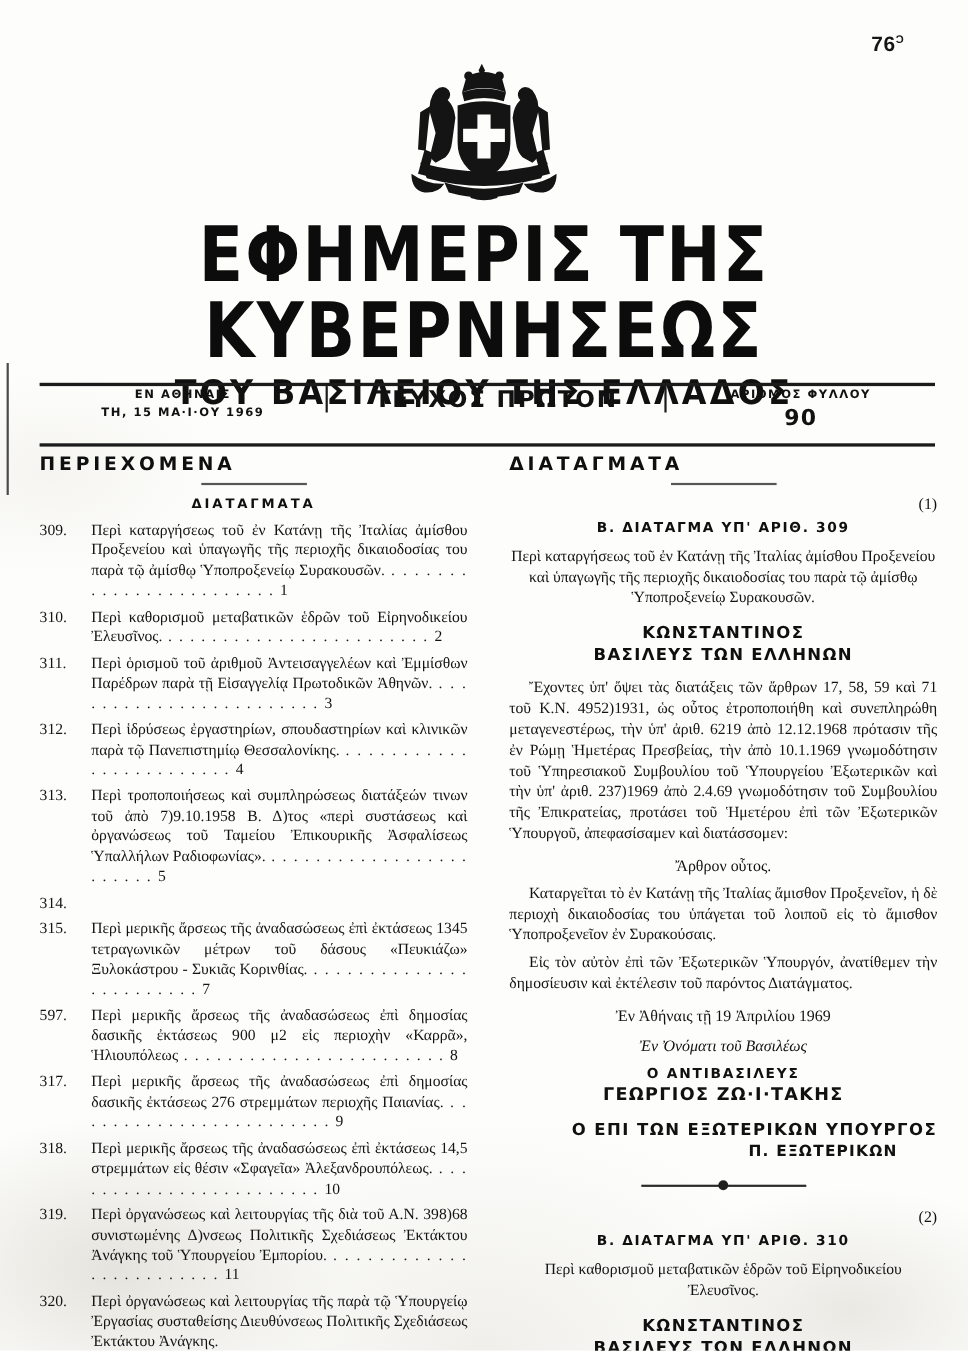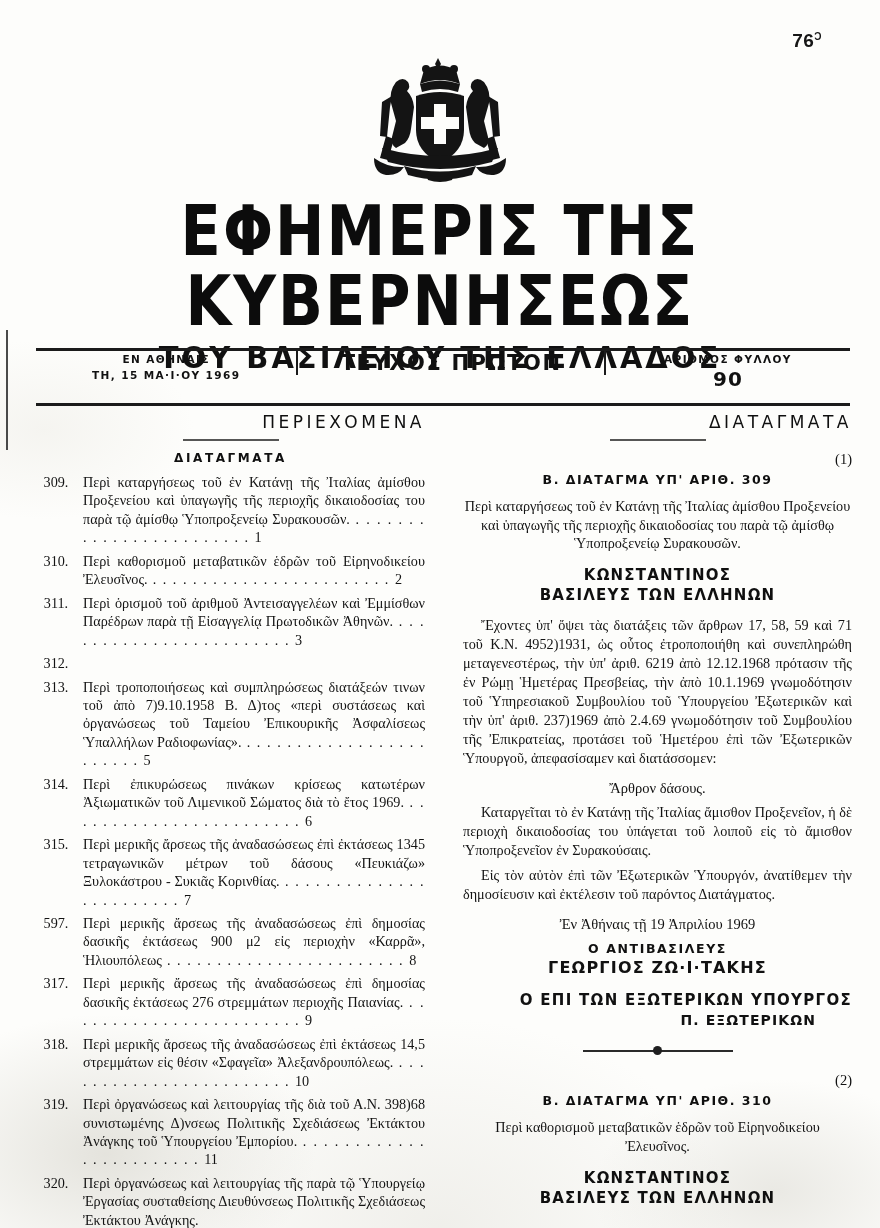--- a/index.html
+++ b/index.html
@@ -143,23 +143,23 @@
     right: 28px;
     top: 412px;
     display: flex;
     gap: 22px;
   }
   .col { width: 50%; }
   .col-left  { padding-right: 6px; }
   .col-right { padding-left: 10px; }
 
   .sec-title {
-    text-align: right;
-    font-family: "DejaVu Sans", sans-serif;
-    font-weight: normal;
+    text-align: left;
+    font-family: "DejaVu Sans", sans-serif;
+    font-weight: bold;
     font-size: 17px;
     letter-spacing: 3.5px;
     color: #0f0f0f;
   }
   .rule-short {
     width: 96px;
     height: 2px;
     background: #2c2c2c;
     margin: 7px auto 10px auto;
     opacity: 0.8;
@@ -178,21 +178,21 @@
   .toc-list { margin: 0; padding: 0; list-style: none; }
   .toc-item {
     display: flex;
     font-size: 14.2px;
     line-height: 1.30;
     margin-bottom: 5px;
     color: #131313;
   }
   .toc-num {
     flex: 0 0 40px;
-    text-align: center;
+    text-align: left;
     padding-right: 7px;
     font-weight: normal;
   }
   .toc-text {
     flex: 1 1 auto;
     text-align: justify;
     hyphens: none;
   }
   .leader { letter-spacing: 1.5px; }
   .pg { font-weight: normal; }
@@ -379,28 +379,28 @@
           <li class="toc-item">
             <span class="toc-num">310.</span>
             <span class="toc-text">Περὶ καθορισμοῦ μεταβατικῶν ἑδρῶν τοῦ Εἰρηνοδικείου Ἐλευσῖνος.<span class="leader"> . . .  . . .  . . .  . . .  . . .  . . .  . . .  . . . </span><span class="pg">2</span></span>
           </li>
           <li class="toc-item">
             <span class="toc-num">311.</span>
             <span class="toc-text">Περὶ ὁρισμοῦ τοῦ ἀριθμοῦ Ἀντεισαγγελέων καὶ Ἐμμίσθων Παρέδρων παρὰ τῇ Εἰσαγγελίᾳ Πρωτοδικῶν Ἀθηνῶν.<span class="leader"> . . .  . . .  . . .  . . .  . . .  . . .  . . .  . . . </span><span class="pg">3</span></span>
           </li>
           <li class="toc-item">
             <span class="toc-num">312.</span>
+            <span class="toc-text">Περὶ ἱδρύσεως ἐργαστηρίων, σπουδαστηρίων καὶ κλινικῶν παρὰ τῷ Πανεπιστημίῳ Θεσσαλονίκης.<span class="leader"> . . .  . . .  . . .  . . .  . . .  . . .  . . .  . . . </span><span class="pg">4</span></span>
           </li>
           <li class="toc-item">
             <span class="toc-num">313.</span>
             <span class="toc-text">Περὶ τροποποιήσεως καὶ συμπληρώσεως διατάξεών τινων τοῦ ἀπὸ 7)9.10.1958 Β. Δ)τος «περὶ συστάσεως καὶ ὀργανώσεως τοῦ Ταμείου Ἐπικουρικῆς Ἀσφαλίσεως Ὑπαλλήλων Ραδιοφωνίας».<span class="leader"> . . .  . . .  . . .  . . .  . . .  . . .  . . .  . . . </span><span class="pg">5</span></span>
           </li>
           <li class="toc-item">
             <span class="toc-num">314.</span>
-            <span class="toc-text">Περὶ ἐπικυρώσεως πινάκων κρίσεως κατωτέρων Ἀξιωματικῶν τοῦ Λιμενικοῦ Σώματος διὰ τὸ ἔτος 1969.<span class="leader"> . . .  . . .  . . .  . . .  . . .  . . .  . . .  . . . </span><span class="pg">6</span></span>
           </li>
           <li class="toc-item">
             <span class="toc-num">315.</span>
             <span class="toc-text">Περὶ μερικῆς ἄρσεως τῆς ἀναδασώσεως ἐπὶ ἐκτάσεως 1345 τετραγωνικῶν μέτρων τοῦ δάσους «Πευκιάζω» Ξυλοκάστρου - Συκιᾶς Κορινθίας.<span class="leader"> . . .  . . .  . . .  . . .  . . .  . . .  . . .  . . . </span><span class="pg">7</span></span>
           </li>
           <li class="toc-item">
             <span class="toc-num">597.</span>
             <span class="toc-text">Περὶ μερικῆς ἄρσεως τῆς ἀναδασώσεως ἐπὶ δημοσίας δασικῆς ἐκτάσεως 900 μ2 εἰς περιοχὴν «Καρρᾶ», Ἡλιουπόλεως<span class="leader"> . . .  . . .  . . .  . . .  . . .  . . .  . . .  . . . </span><span class="pg">8</span></span>
           </li>
           <li class="toc-item">
@@ -429,24 +429,25 @@
 
       <div>
         <div class="decree-num">(1)</div>
         <div class="decree-head">Β. ΔΙΑΤΑΓΜΑ ΥΠ' ΑΡΙΘ. 309</div>
         <div class="decree-subject">Περὶ καταργήσεως τοῦ ἐν Κατάνῃ τῆς Ἰταλίας ἀμίσθου Προξενείου καὶ ὑπαγωγῆς τῆς περιοχῆς δικαιοδοσίας του παρὰ τῷ ἀμίσθῳ Ὑποπροξενείῳ Συρακουσῶν.</div>
         <div class="king">
           <div>ΚΩΝΣΤΑΝΤΙΝΟΣ</div>
           <div>ΒΑΣΙΛΕΥΣ ΤΩΝ ΕΛΛΗΝΩΝ</div>
         </div>
         <p class="body-par">Ἔχοντες ὑπ' ὄψει τὰς διατάξεις τῶν ἄρθρων 17, 58, 59 καὶ 71 τοῦ Κ.Ν. 4952)1931, ὡς οὗτος ἐτροποποιήθη καὶ συνεπληρώθη μεταγενεστέρως, τὴν ὑπ' ἀριθ. 6219 ἀπὸ 12.12.1968 πρότασιν τῆς ἐν Ρώμῃ Ἡμετέρας Πρεσβείας, τὴν ἀπὸ 10.1.1969 γνωμοδότησιν τοῦ Ὑπηρεσιακοῦ Συμβουλίου τοῦ Ὑπουργείου Ἐξωτερικῶν καὶ τὴν ὑπ' ἀριθ. 237)1969 ἀπὸ 2.4.69 γνωμοδότησιν τοῦ Συμβουλίου τῆς Ἐπικρατείας, προτάσει τοῦ Ἡμετέρου ἐπὶ τῶν Ἐξωτερικῶν Ὑπουργοῦ, ἀπεφασίσαμεν καὶ διατάσσομεν:</p>
-        <div class="center-line">Ἄρθρον δάσους.</div>
+        <div class="center-line">Ἄρθρον οὗτος.</div>
         <p class="body-par">Καταργεῖται τὸ ἐν Κατάνῃ τῆς Ἰταλίας ἄμισθον Προξενεῖον, ἡ δὲ περιοχὴ δικαιοδοσίας του ὑπάγεται τοῦ λοιποῦ εἰς τὸ ἄμισθον Ὑποπροξενεῖον ἐν Συρακούσαις.</p>
         <p class="body-par">Εἰς τὸν αὐτὸν ἐπὶ τῶν Ἐξωτερικῶν Ὑπουργόν, ἀνατίθεμεν τὴν δημοσίευσιν καὶ ἐκτέλεσιν τοῦ παρόντος Διατάγματος.</p>
         <div class="center-line">Ἐν Ἀθήναις τῇ 19 Ἀπριλίου 1969</div>
+        <div class="center-italic">Ἐν Ὀνόματι τοῦ Βασιλέως</div>
         <div class="sig-role">Ο ΑΝΤΙΒΑΣΙΛΕΥΣ</div>
         <div class="sig-name">ΓΕΩΡΓΙΟΣ ΖΩ·Ι·ΤΑΚΗΣ</div>
         <div class="minister-role">Ο ΕΠΙ ΤΩΝ ΕΞΩΤΕΡΙΚΩΝ ΥΠΟΥΡΓΟΣ</div>
         <div class="minister-name">Π. ΕΞΩΤΕΡΙΚΩΝ</div>
       </div>
 
       <div class="ornament"></div>
 
       <div>
         <div class="decree-num">(2)</div>

